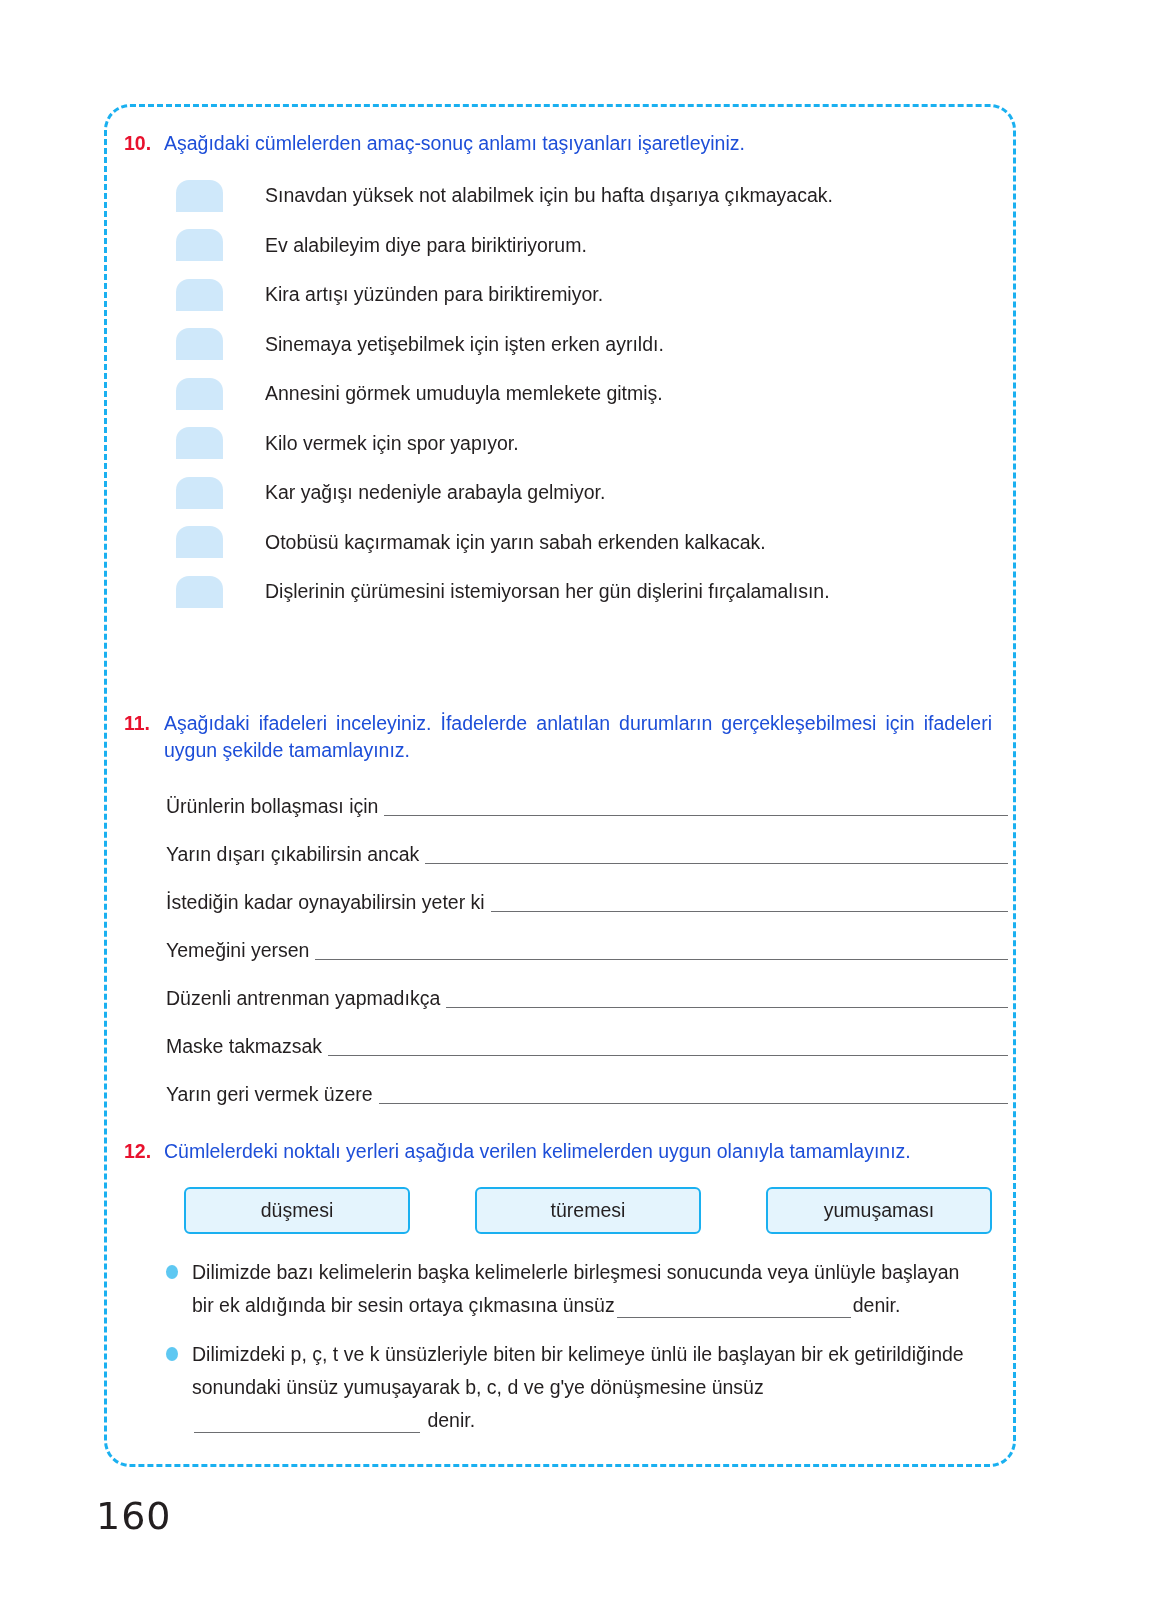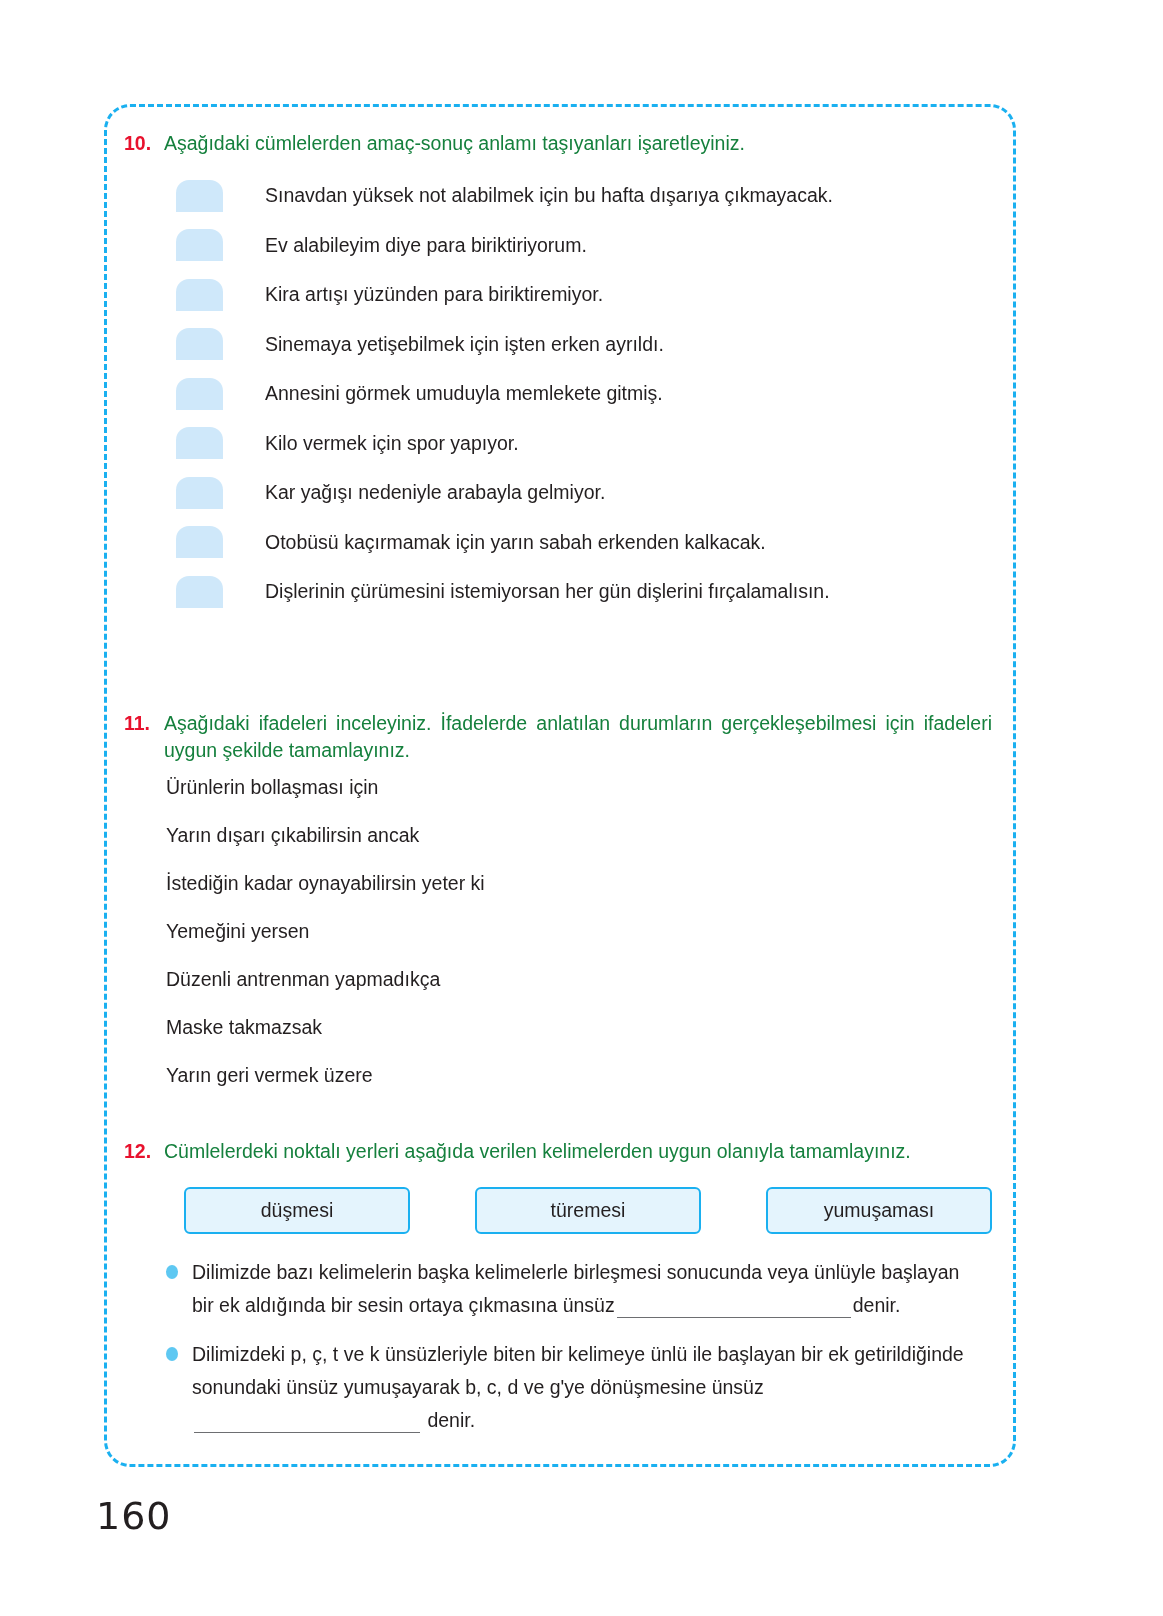--- a/index.html
+++ b/index.html
@@ -59,21 +59,21 @@
     font-weight: bold;
     font-size: 19.5px;
     line-height: 27px;
     width: 40px;
     flex: 0 0 40px;
     text-align: left;
   }
   .q-text {
     font-size: 19.5px;
     line-height: 27px;
-    color: #15803d;
+    color: #1d4ed8;
     flex: 1 1 auto;
     text-align: justify;
   }
   .q-text.nojust { text-align: left; }
 
   
   .chk-list {
     margin-top: 14px;
     padding-left: 72px;
   }
@@ -94,23 +94,22 @@
   .chk-label {
     font-size: 19.5px;
     line-height: 27px;
     color: #231f20;
   }
 
   
   .fill-list { margin-top: 10px; padding-left: 62px; padding-right: 8px; }
   .fill-row {
     display: flex;
-    align-items: flex-start;
+    align-items: flex-end;
     height: 48px;
-    flex-direction: column;
   }
   .fill-label {
     font-size: 19.5px;
     line-height: 27px;
     white-space: nowrap;
     color: #231f20;
     padding-bottom: 2px;
   }
   .fill-rule {
     flex: 1 1 auto;

